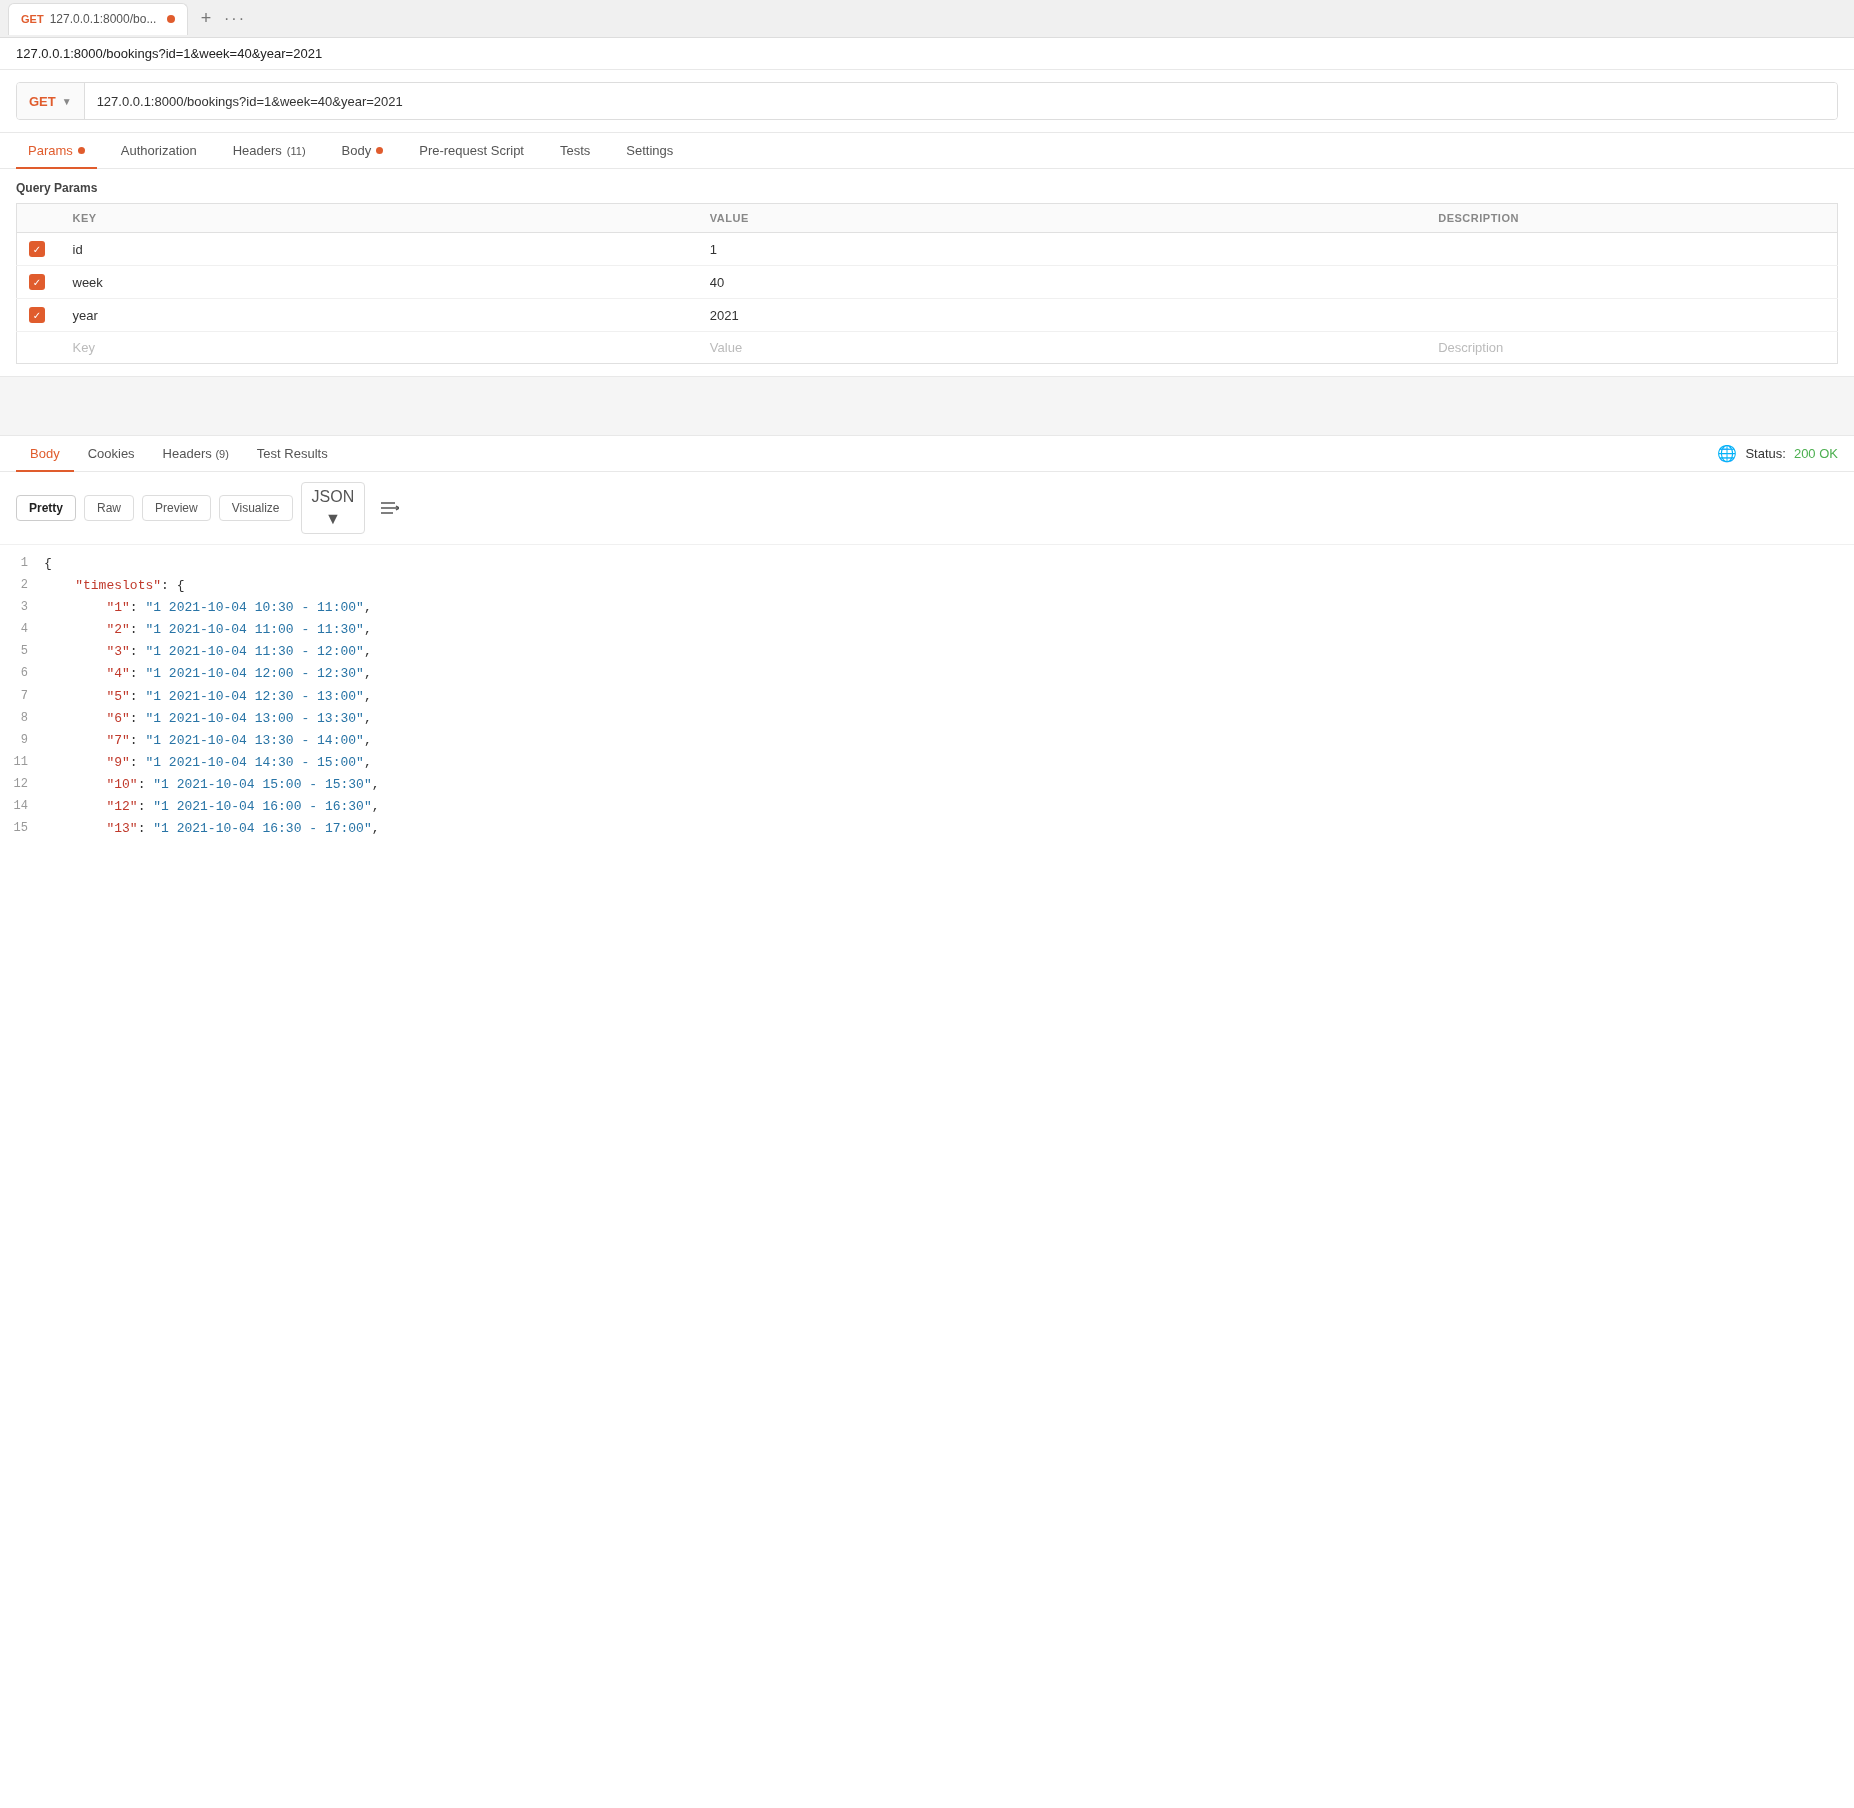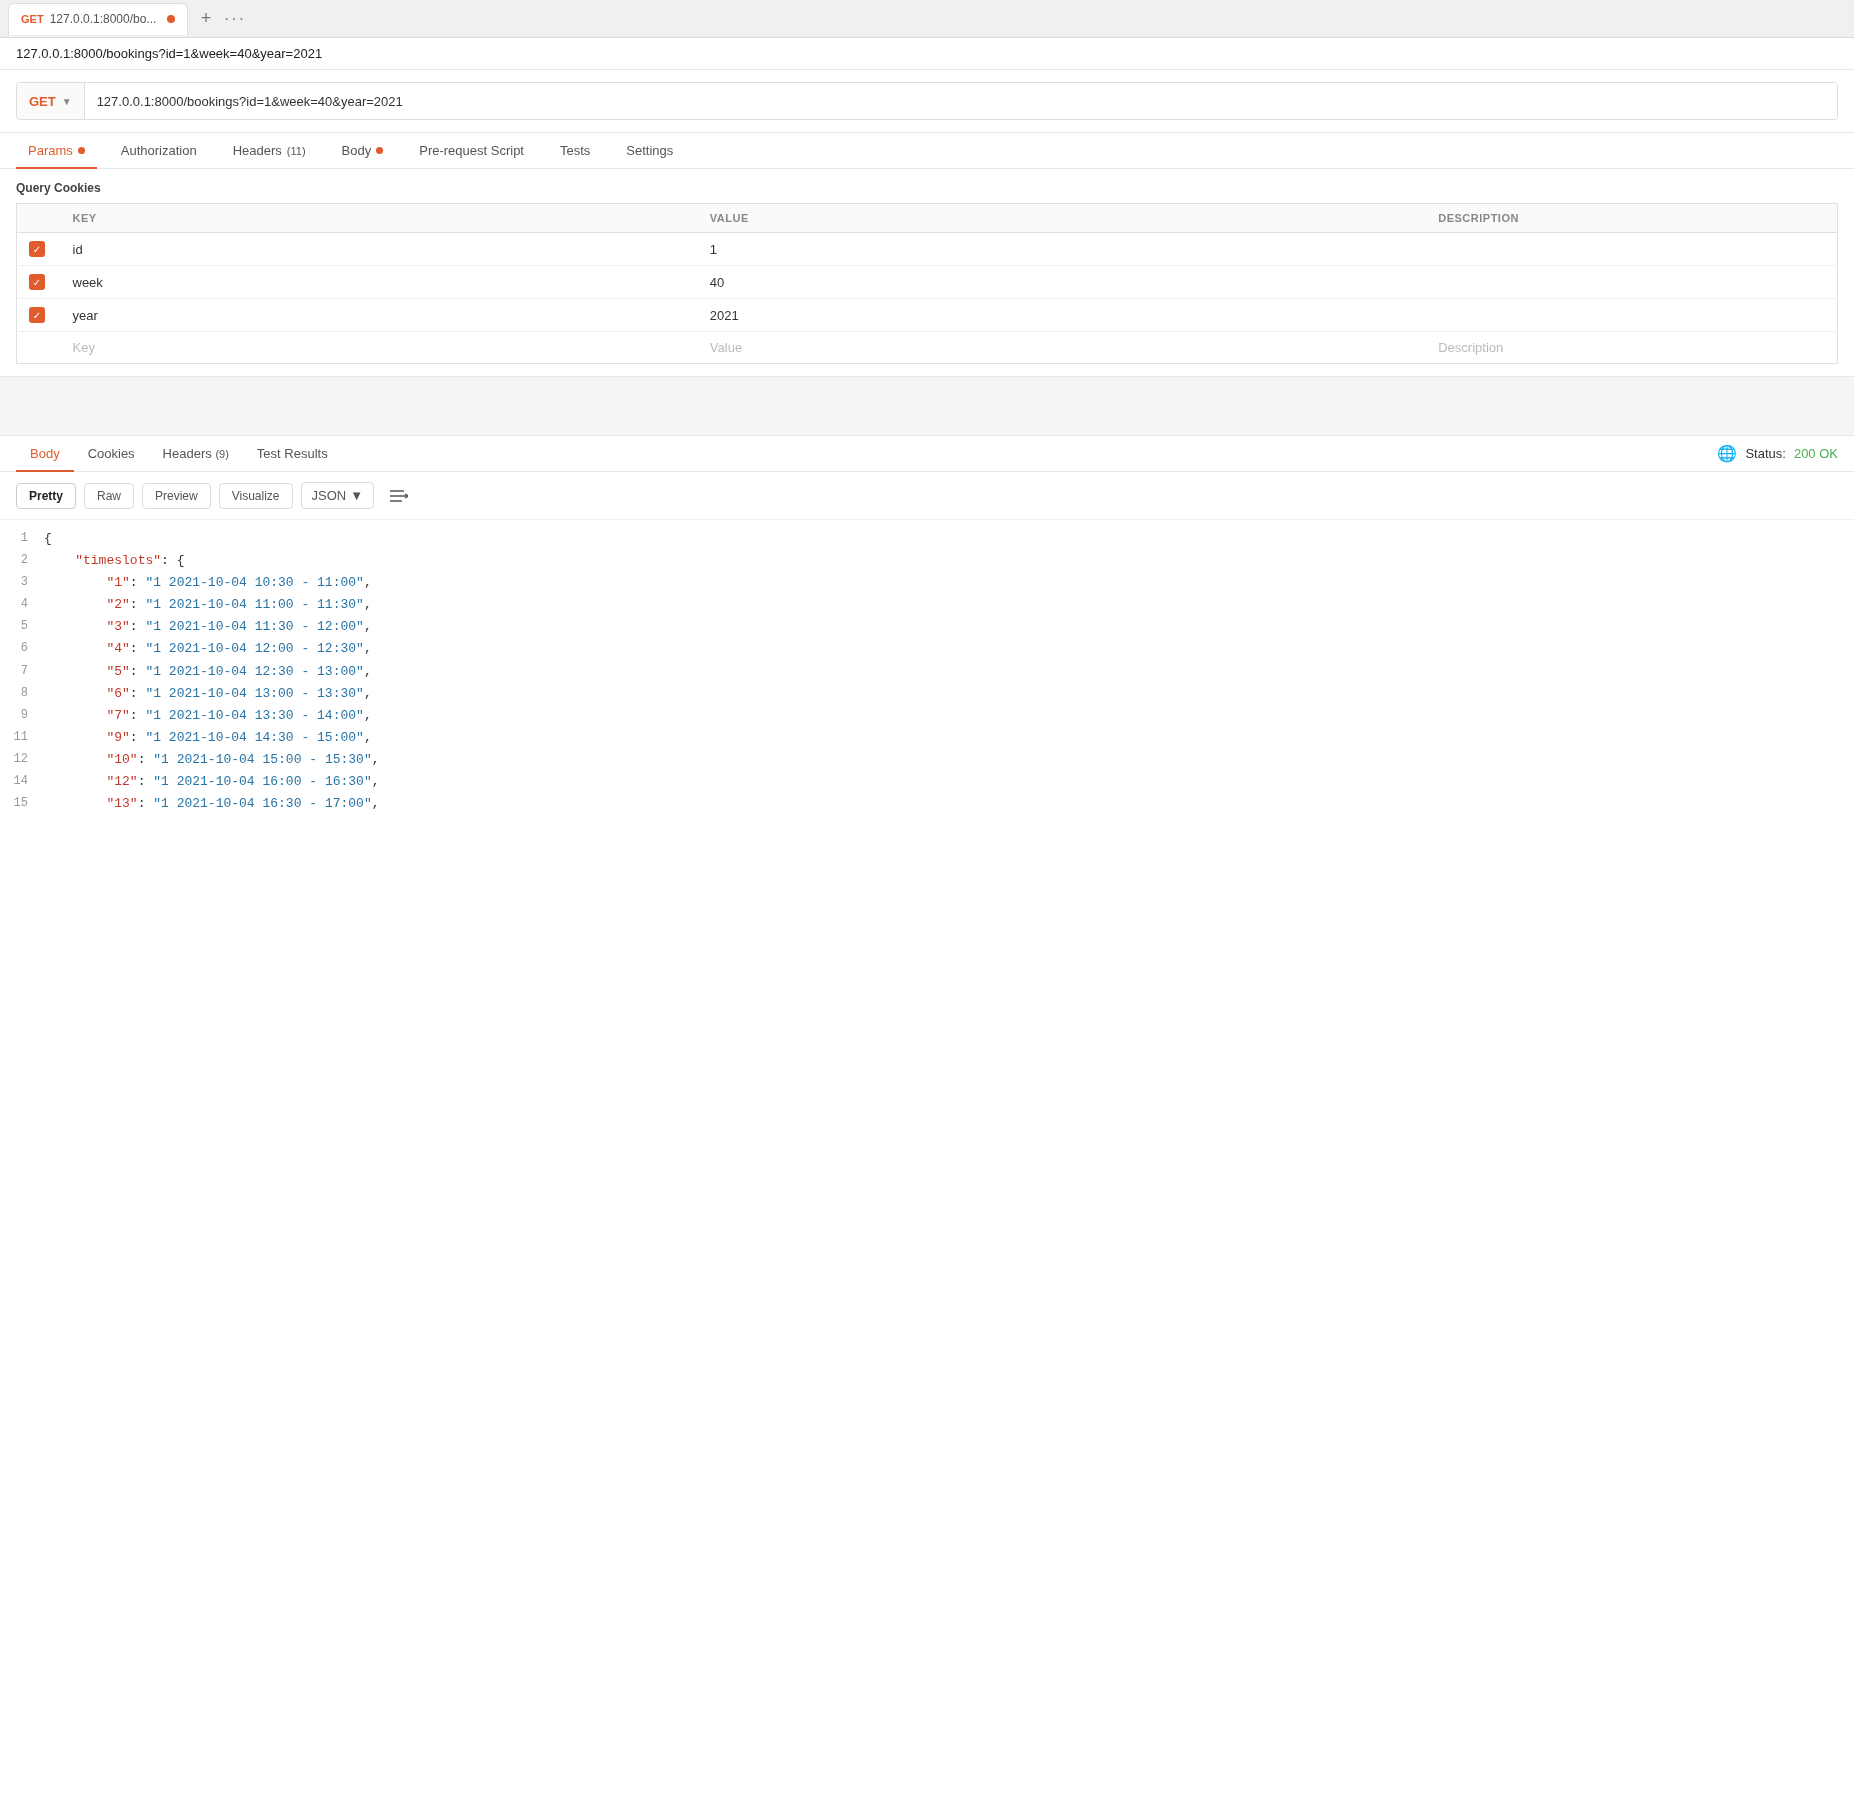--- a/index.html
+++ b/index.html
@@ -276,24 +276,25 @@
       border-color: #ccc;
       font-weight: 600;
       color: #222;
     }
     .fmt-select {
       display: flex;
       align-items: center;
       padding: 5px 10px;
       border: 1px solid #ddd;
       border-radius: 4px;
-      font-size: 13px;
+      font-size: 16px;
       cursor: pointer;
       color: #555;
       gap: 4px;
+      flex-direction: column;
     }
     .wrap-icon {
       margin-left: 8px;
       display: flex;
       align-items: center;
       cursor: pointer;
       color: #555;
       font-size: 16px;
     }
 
@@ -371,21 +372,21 @@
   </div>
   <div class="req-tab">
     <span>Tests</span>
   </div>
   <div class="req-tab">
     <span>Settings</span>
   </div>
 </div>
 
 <div class="params-section">
-  <div class="section-title">Query Cookies</div>
+  <div class="section-title">Query Params</div>
   <table class="params-table">
     <thead>
       <tr>
         <th class="check-col"></th>
         <th class="key-col">KEY</th>
         <th class="val-col">VALUE</th>
         <th class="desc-col">DESCRIPTION</th>
       </tr>
     </thead>
     <tbody>

